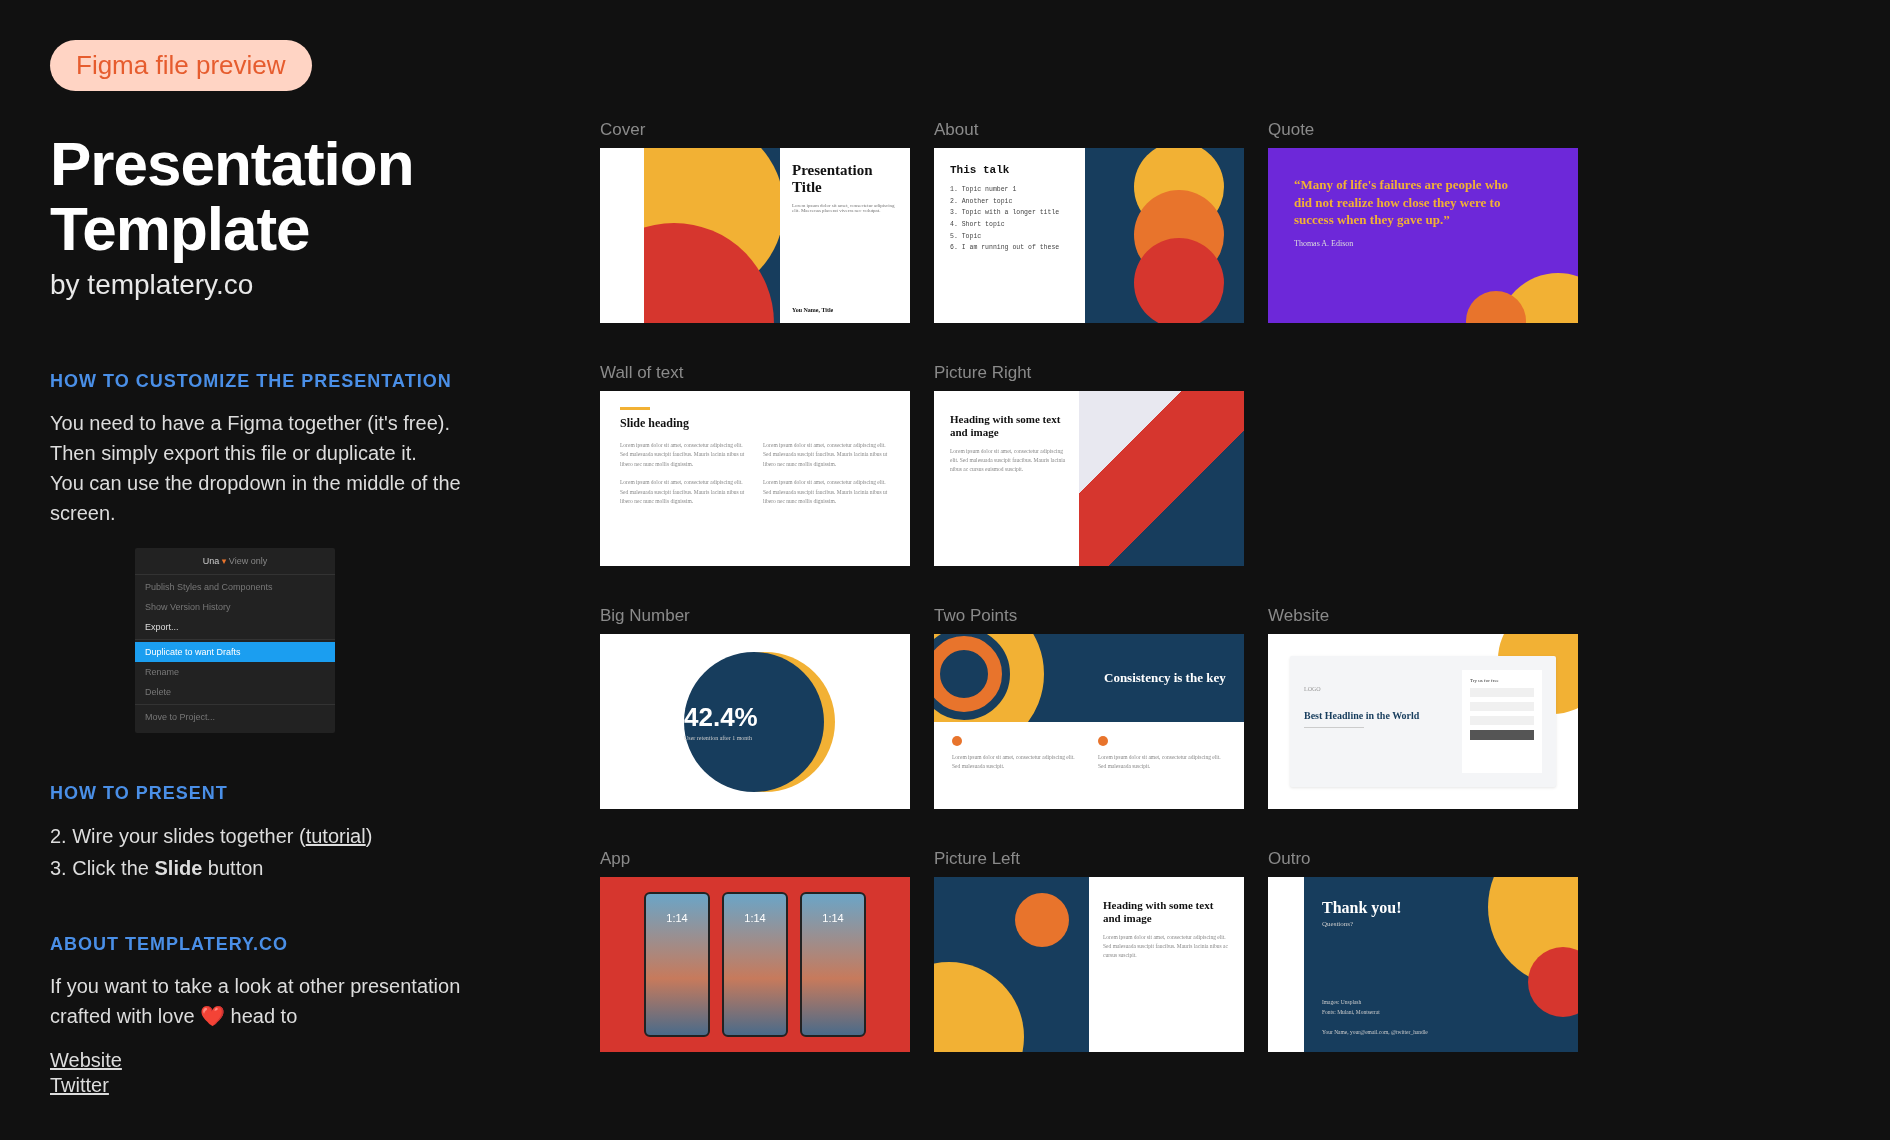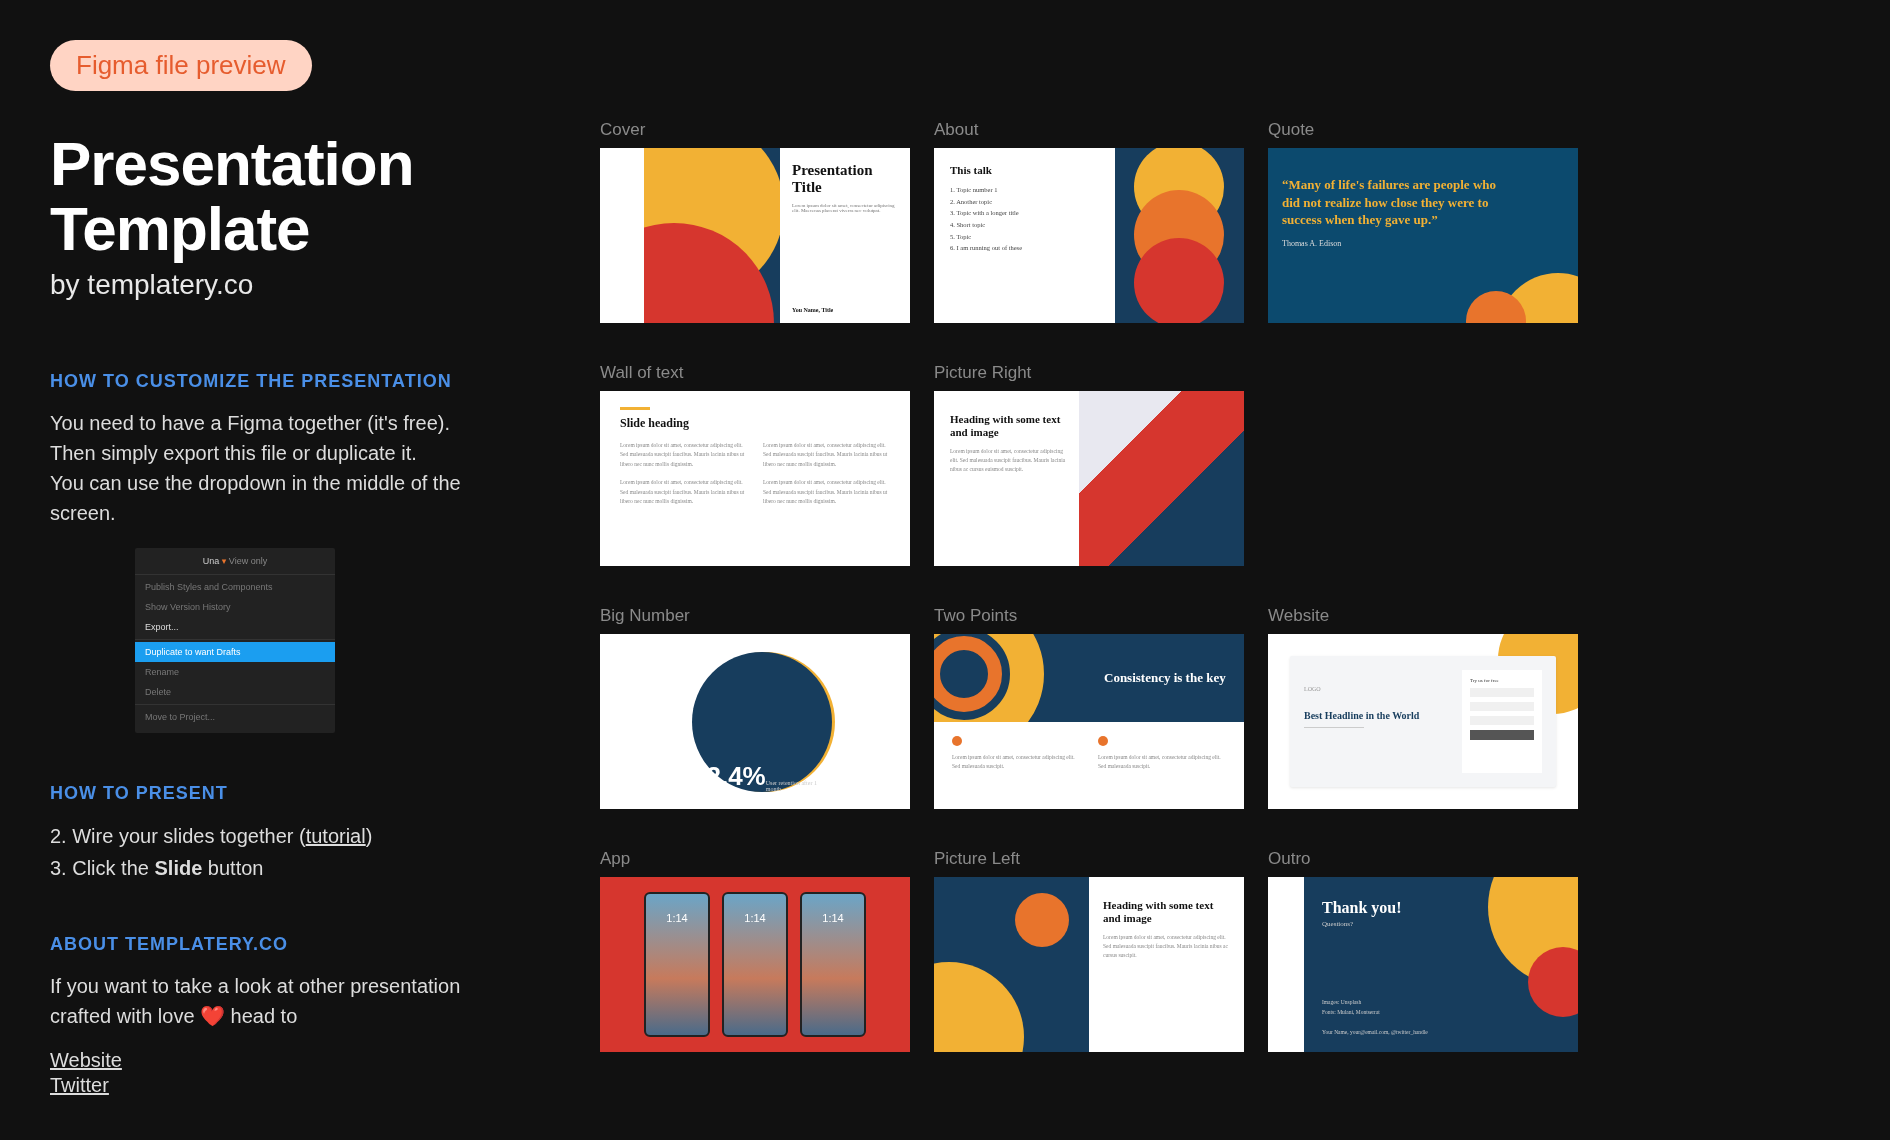--- a/index.html
+++ b/index.html
@@ -108,30 +108,30 @@
   .cover .l { flex:1; background:#173D5D; position:relative; overflow:hidden;}
   .cover .l .big-y { position:absolute; width:180px; height:180px; border-radius:50%; background:#F2B134; left:-40px; top:-30px;}
   .cover .l .big-r { position:absolute; width:200px; height:200px; border-radius:50%; background:#D6362E; left:-70px; bottom:-100px;}
   .cover .r { width:130px; background:#fff; padding:14px 12px 10px; display:flex; flex-direction:column;}
   .cover .r .t { font-weight:700; font-size:15px; line-height:1.15; color:#111;}
   .cover .r .s { font-size:5px; color:#777; margin-top:6px;}
   .cover .r .auth { margin-top:auto; font-size:6px; font-weight:700; color:#111;}
 
   
   .about { display:flex; }
-  .about .l { width:181px; padding:16px 10px 16px 16px; }
+  .about .l { width:151px; padding:16px 10px 16px 16px;font-family:Liberation Mono, monospace; }
   .about .l .h { font-weight:700; font-size:11px; color:#111; margin-bottom:8px;}
   .about .l .li { font-size:6.5px; color:#444; line-height:1.8;}
   .about .r { flex:1; background:#173D5D; position:relative; overflow:hidden;}
   .about .r .c1{position:absolute;width:90px;height:90px;border-radius:50%;background:#F2B134;right:20px;top:-6px;}
   .about .r .c2{position:absolute;width:90px;height:90px;border-radius:50%;background:#E8742C;right:20px;top:42px;}
   .about .r .c3{position:absolute;width:90px;height:90px;border-radius:50%;background:#D6362E;right:20px;top:90px;}
 
   
-  .quote { background:#0c4a6e; padding:28px 14px; position:relative; overflow:hidden;font-family:Liberation Serif, serif;}
+  .quote { background:#6d28d9; padding:28px 26px; position:relative; overflow:hidden;font-family:Liberation Serif, serif;}
   .quote .q { color:#F2B134; font-weight:700; font-size:13px; line-height:1.35; max-width:230px;}
   .quote .a { color:#ddd; font-size:8px; margin-top:10px;}
   .quote .c1{position:absolute;width:120px;height:120px;border-radius:50%;background:#F2B134;right:-40px;bottom:-70px;}
   .quote .c2{position:absolute;width:60px;height:60px;border-radius:50%;background:#E8742C;right:52px;bottom:-28px;}
 
   
   .wot { padding:16px 20px; }
   .wot .bar { width:30px; height:3px; background:#F2B134; margin-bottom:6px;}
   .wot .h { font-weight:700; font-size:12px; color:#111; margin-bottom:10px;}
   .wot .cols { display:flex; gap:16px;}
@@ -140,21 +140,21 @@
   
   .pr { display:flex; }
   .pr .l { width:145px; padding:22px 12px 12px 16px;}
   .pr .l .h{font-weight:700;font-size:11px;color:#111;line-height:1.2;}
   .pr .l .p{font-size:5.5px;color:#888;margin-top:8px;line-height:1.6;}
   .pr .r { flex:1; background:linear-gradient(135deg,#e8e8f0 0%,#e8e8f0 30%,#D6362E 30%,#D6362E 60%,#173D5D 60%);}
 
   
   .bn { display:flex; align-items:center; justify-content:center; position:relative;}
   .bn .cy{position:absolute;width:140px;height:140px;border-radius:50%;background:#F2B134;left:95px;}
-  .bn .cn{position:absolute;width:140px;height:140px;border-radius:50%;background:#173D5D;left:92px;display:flex;align-items:flex-end;justify-content:center;}
+  .bn .cn{position:absolute;width:140px;height:140px;border-radius:50%;background:#173D5D;left:84px;display:flex;flex-direction:column;align-items:flex-start;justify-content:center;}
   .bn .cn .n{color:#fff;font-weight:700;font-size:26px;font-family:-apple-system,sans-serif;}
   .bn .cn .s{color:#ccc;font-size:6px;margin-top:2px;}
 
   
   .tp{}
   .tp .top{height:88px;background:#173D5D;position:relative;overflow:hidden;display:flex;align-items:center;}
   .tp .ring{position:absolute;width:160px;height:160px;border-radius:50%;border:34px solid #F2B134;left:-50px;top:-40px;}
   .tp .ring::after{content:"";position:absolute;inset:8px;border:14px solid #E8742C;border-radius:50%;}
   .tp .hd{color:#fff;font-weight:700;font-size:13px;margin-left:170px;line-height:1.2;}
   .tp .bot{height:87px;display:flex;padding:14px 18px;gap:18px;}

